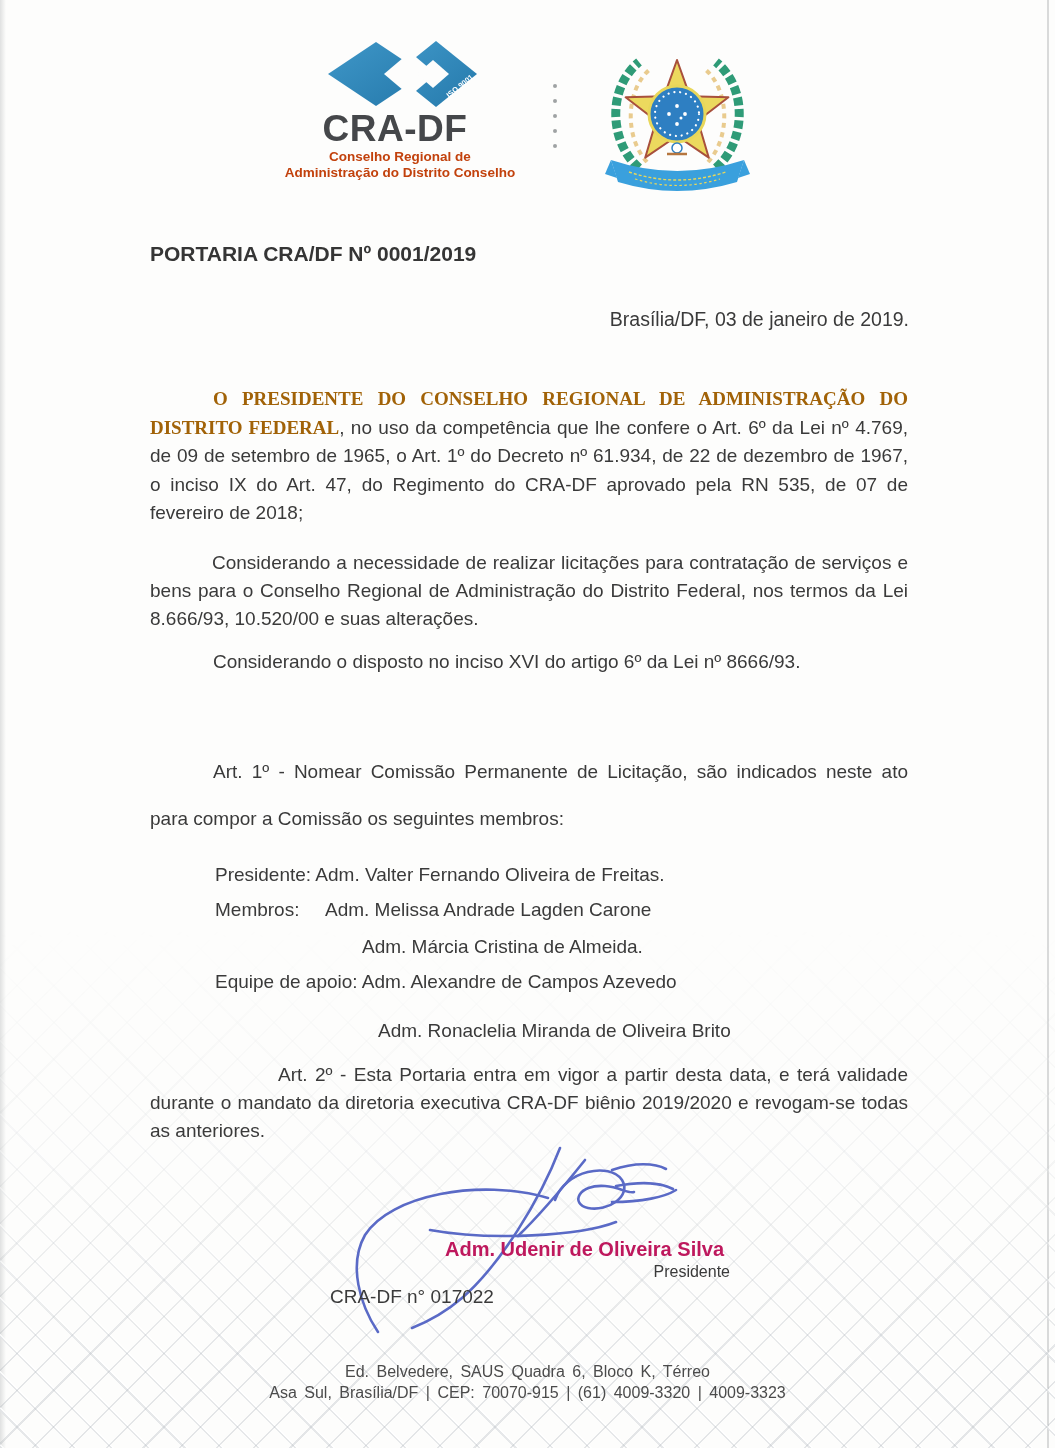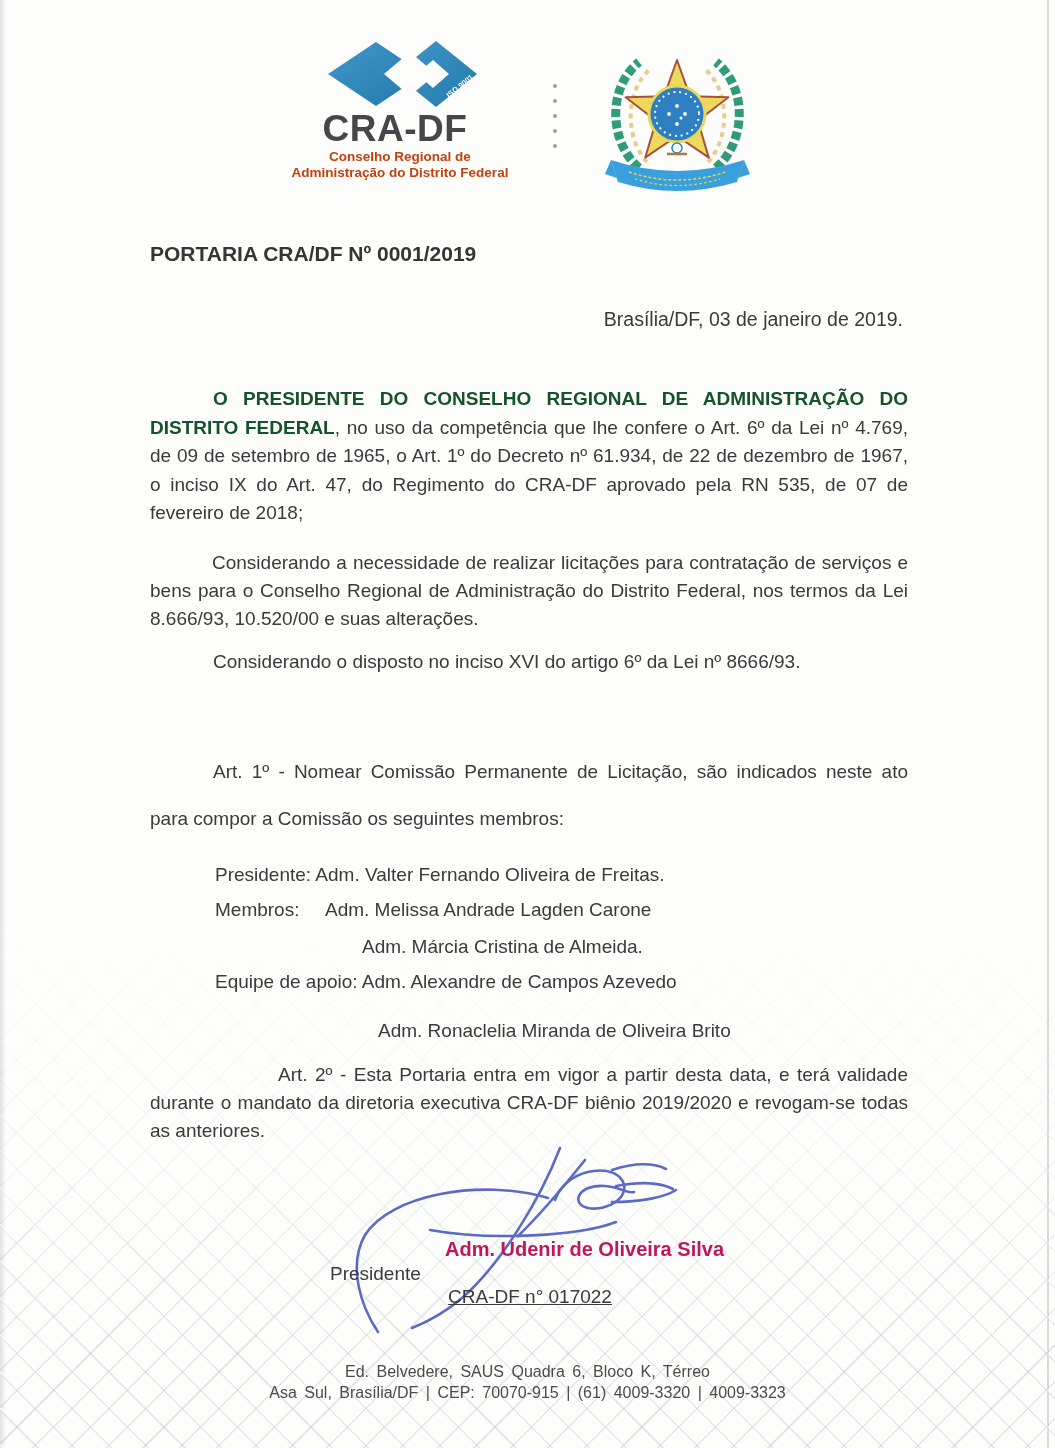--- a/index.html
+++ b/index.html
@@ -29,44 +29,44 @@
   .logo-name{position:absolute;left:285px;top:108px;width:220px;text-align:center;
     font-size:37px;font-weight:bold;color:#45474a;letter-spacing:.5px;}
   .logo-sub{position:absolute;left:270px;width:260px;text-align:center;
     font-size:13.5px;font-weight:bold;color:#c2410c;line-height:16.5px;}
   .logo-sub1{top:149px;} .logo-sub2{top:165px;}
   .divider-dots{position:absolute;left:553px;top:84px;display:flex;flex-direction:column;gap:11px;}
   .divider-dots i{width:4px;height:4px;border-radius:50%;background:#8e9294;opacity:.85;}
   .coat{position:absolute;left:605px;top:36px;}
   
   .title{position:absolute;left:150px;top:242px;margin:0;font-size:21px;font-weight:bold;color:#353535;}
-  .date{position:absolute;right:152px;top:308px;font-size:19.5px;}
+  .date{position:absolute;right:146px;top:308px;font-size:19.5px;}
   .para{position:absolute;left:150px;width:758px;margin:0;font-size:19px;text-align:justify;}
   .p1{top:385px;line-height:28.6px;text-indent:63px;}
-  .p1 .lead{font-weight:bold;color:#14532d;}
+  .p1 .lead{font-weight:bold;color:#a16207;font-family:Liberation Serif, serif;}
   .p2{top:549px;line-height:27.8px;text-indent:62px;}
   .p3{top:651px;text-indent:63px;}
   .resolve{top:694px;text-indent:62px;font-size:19.5px;}
   .art1{top:748px;line-height:47px;text-indent:63px;}
   .art2{top:1061px;line-height:28px;text-indent:128px;}
   
   .members{position:absolute;left:215px;top:864px;width:700px;font-size:19px;}
   .m-row{position:absolute;white-space:nowrap;}
   .m1{top:0;}
   .m2{top:35px;}
   .m2 .role{display:inline-block;width:110px;}
   .m3{top:72px;left:147px;}
   .m4{top:107px;}
   .m5{top:144px;left:163px;margin-top:12px;}
   
   .sig-svg{position:absolute;left:350px;top:1140px;}
   .sig-name{position:absolute;left:324px;top:1238px;width:400px;text-align:right;
     font-size:20px;font-weight:bold;color:#be185d;}
-  .sig-role{position:absolute;left:330px;top:1263px;width:400px;text-align:left;font-size:19px;}
-  .sig-reg{position:absolute;left:330px;top:1286px;width:400px;text-align:center;font-size:19px;text-decoration:underline;}
+  .sig-role{position:absolute;left:330px;top:1263px;width:400px;text-align:right;font-size:16px;}
+  .sig-reg{position:absolute;left:330px;top:1286px;width:400px;font-size:19px;}
   
   .footer{position:absolute;left:0;top:1362px;width:1055px;text-align:center;
     font-size:16px;line-height:20.5px;color:#4b4b4b;word-spacing:3px;}
 </style>
 </head>
 <body>
 
 <div class="page">
 
   <div class="edge-left"></div>
@@ -81,21 +81,21 @@
       </linearGradient>
     </defs>
     <polygon points="51,2 99,34 51,66 3,34" fill="url(#lg)"></polygon>
     <polygon points="111,1 152,34 111,67 70,34" fill="url(#lg)"></polygon>
     <polygon points="85,12 111,34 85,56 59,34" fill="#fdfdfc"></polygon>
     <polygon points="108,20 124,34 108,48 92,34" fill="#fdfdfc"></polygon>
     <text x="0" y="0" transform="translate(124,58) rotate(-39)" font-size="7.5" font-weight="bold" fill="#ffffff">ISO 9001</text>
   </svg>
   <div class="logo-name">CRA-DF</div>
   <div class="logo-sub logo-sub1">Conselho Regional de</div>
-  <div class="logo-sub logo-sub2">Administração do Distrito Federal</div>
+  <div class="logo-sub logo-sub2">Administração do Distrito Conselho</div>
 
   <div class="divider-dots">
     <i></i>
       <i></i>
       <i></i>
       <i></i>
       <i></i>
   </div>
 
   <svg class="coat" width="145" height="158" viewBox="0 0 145 158">

